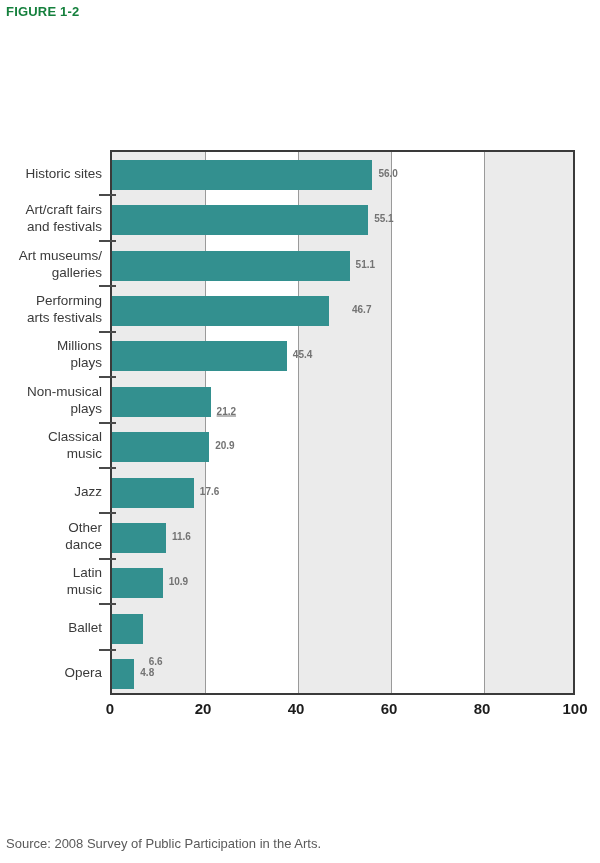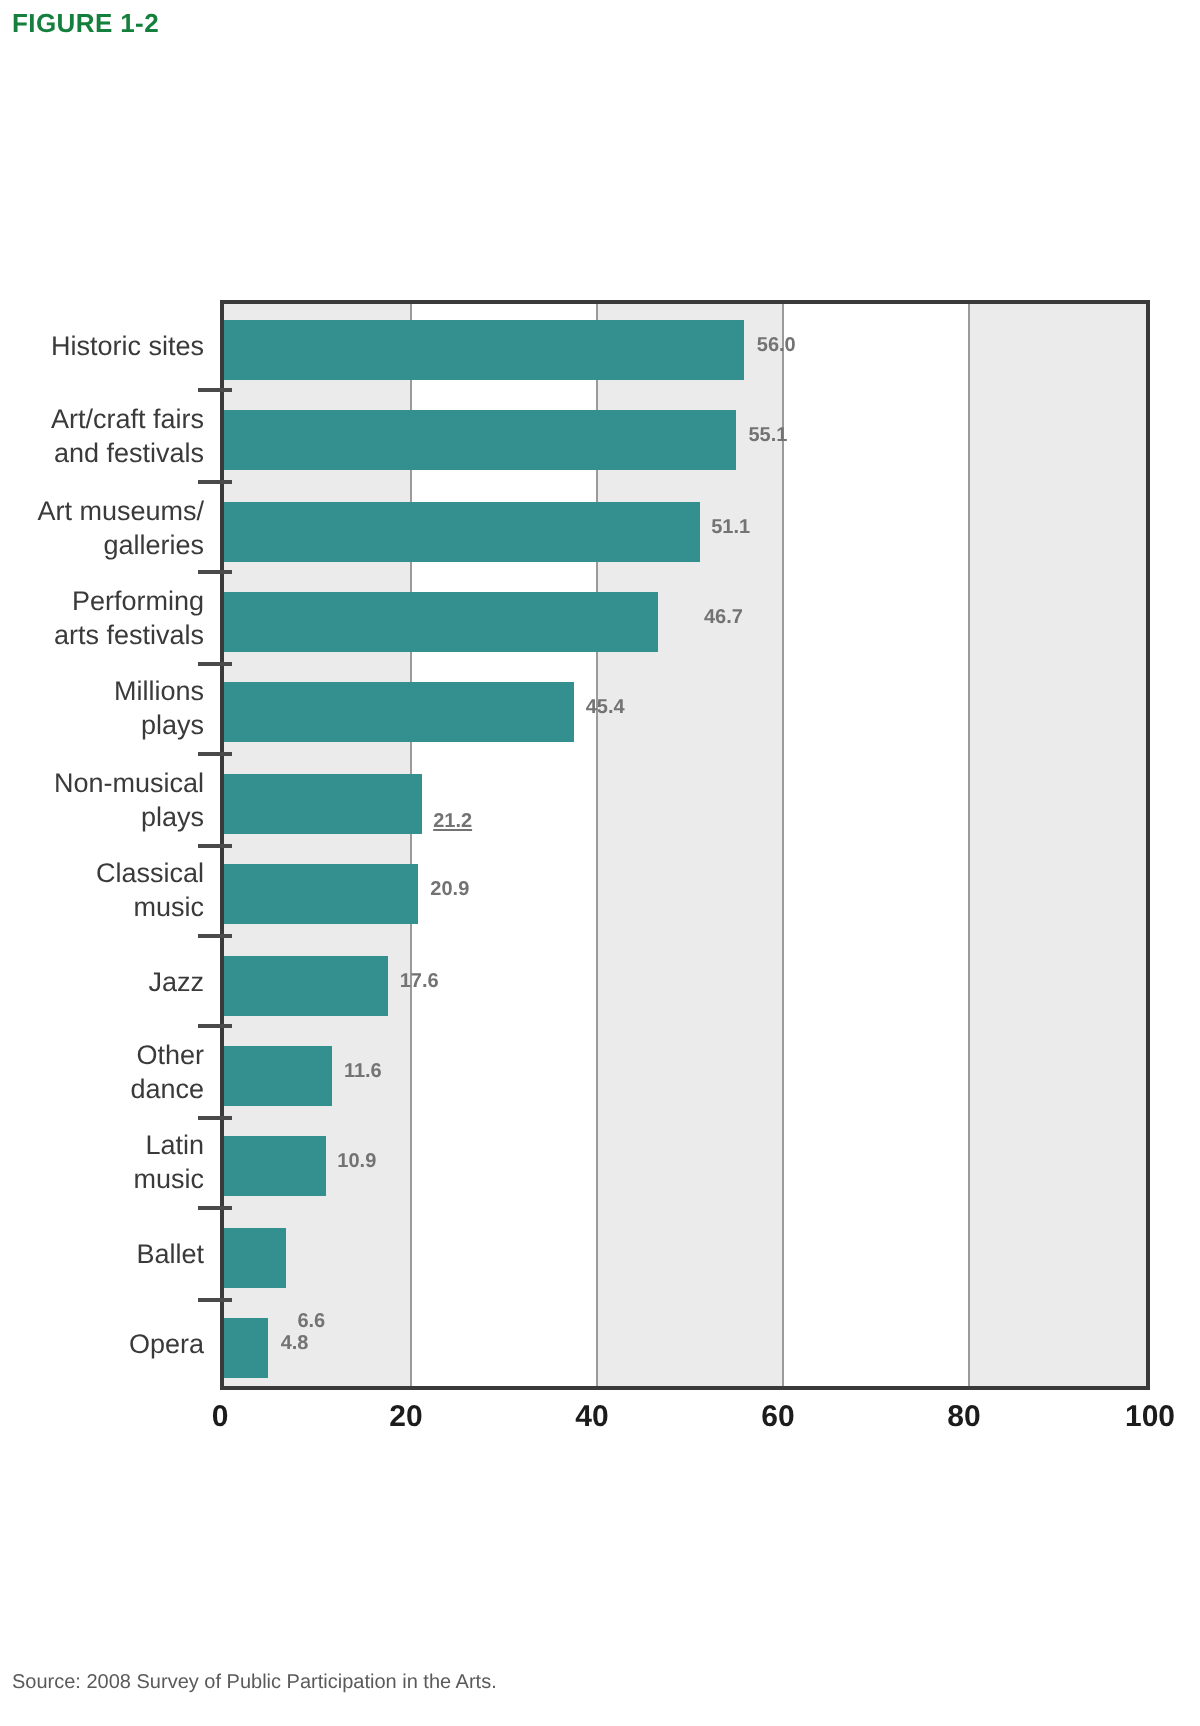--- a/index.html
+++ b/index.html
@@ -144,21 +144,21 @@
   }
   .note b {
     font-weight: bold;
     color: #1c1c1c;
   }
   .source {
     position: absolute;
     left: 6px;
     top: 836px;
     width: 580px;
-    font-size: 10px;
+    font-size: 13px;
     color: #5a5a5a;
   }
 </style>
 </head>
 <body>
 
 <div class="figure">
 
   <div class="fig-number">FIGURE 1-2</div>
 

